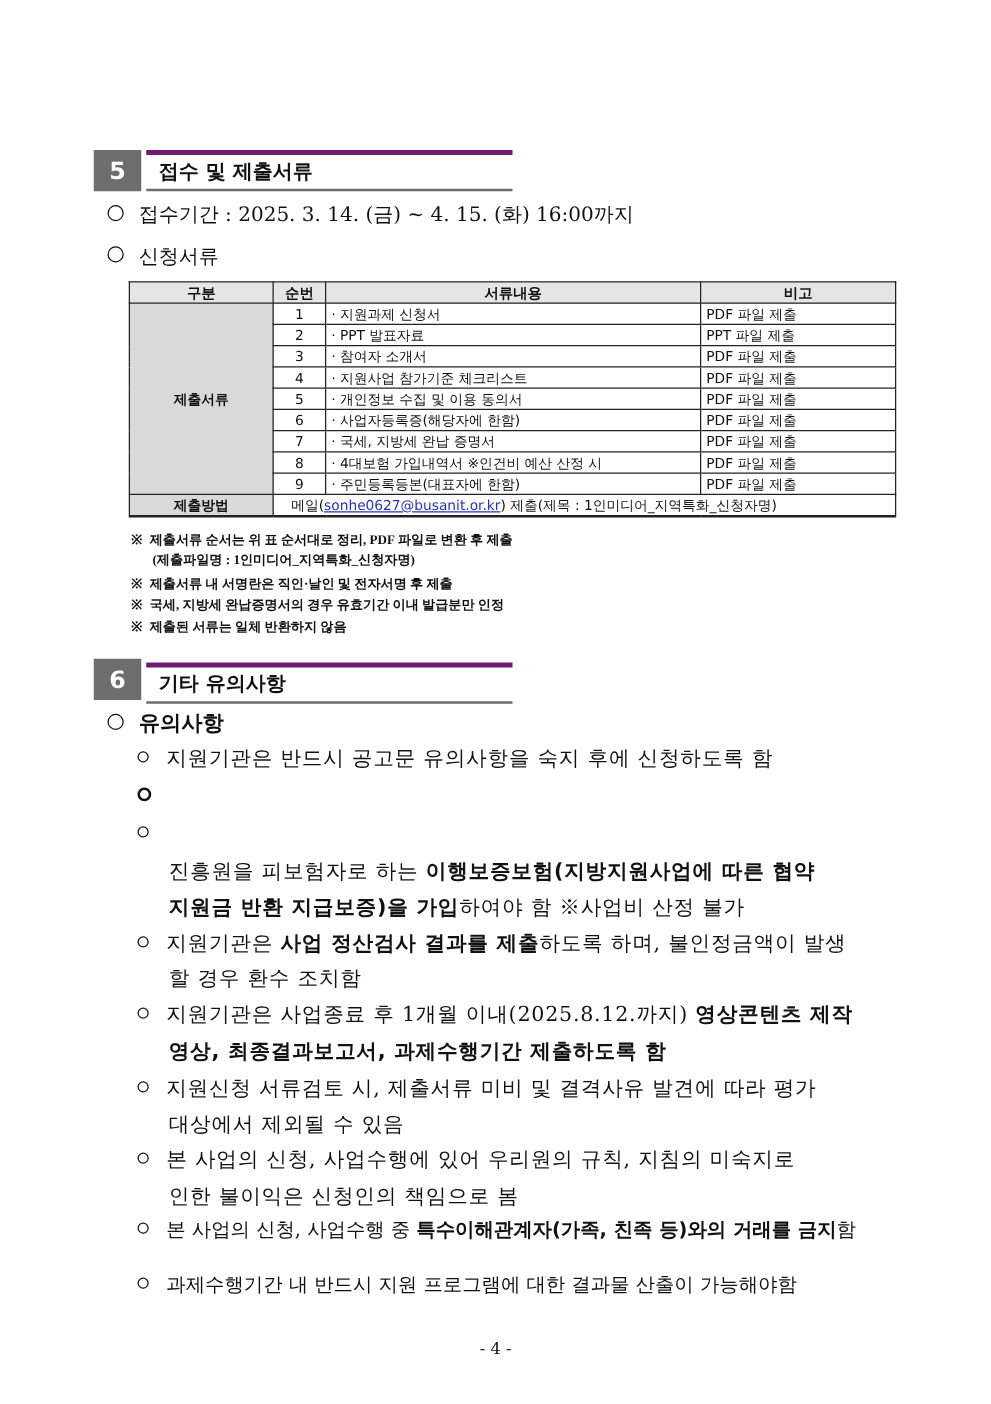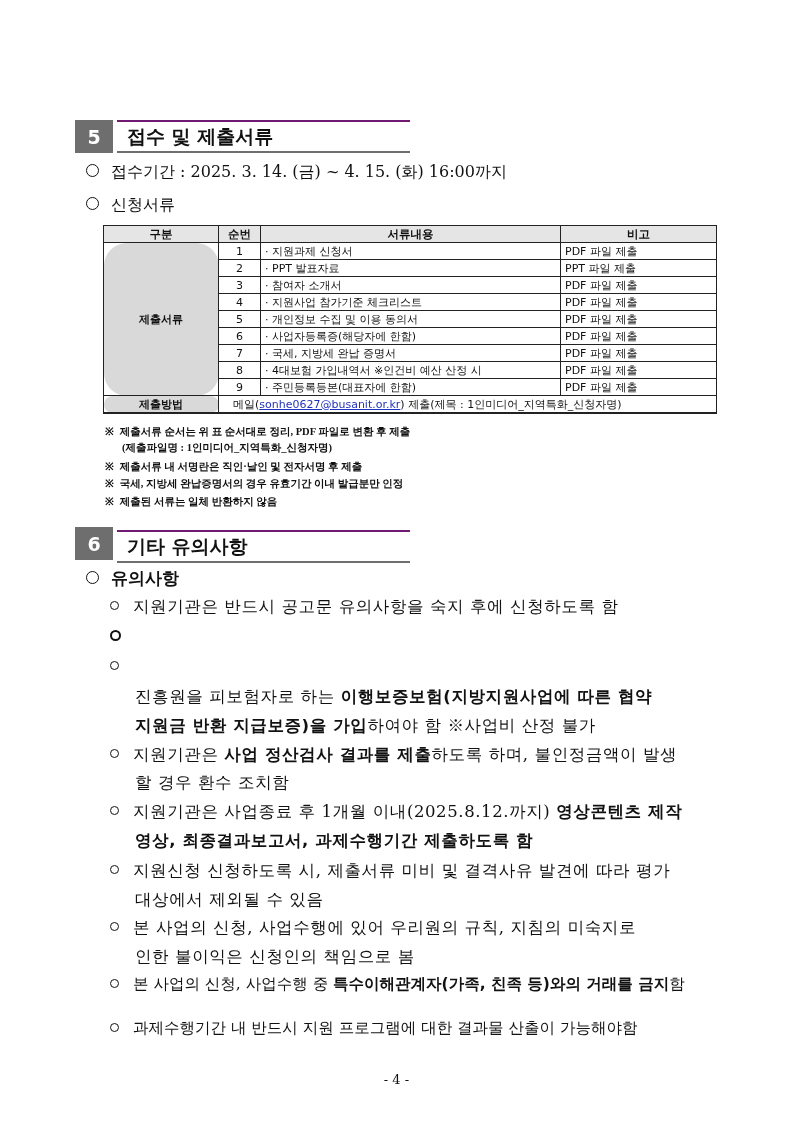--- a/index.html
+++ b/index.html
@@ -1,33 +1,33 @@
 <!DOCTYPE html>
 <html><head>
 <meta charset="utf-8">
 <style>
   html, body { margin:0; padding:0; }
   body { width:793px; height:1123px; background:#ffffff; position:relative; overflow:hidden;
          font-family:"DejaVu Serif", serif; color:#111; }
   .sec-box { position:absolute; left:75px; width:38px; height:33px; background:#6e6e6e;
              color:#fff; font-family:"DejaVu Sans", sans-serif; font-weight:bold; font-size:19px;
              display:flex; align-items:center; justify-content:center; }
-  .sec-title { position:absolute; left:117px; width:293px; height:33px; border-top:2px solid #701a75;
+  .sec-title { position:absolute; left:117px; width:293px; height:33px; border-top:4px solid #701a75;
                border-bottom:2px solid #6e6e6e; box-sizing:border-box;
-               font-family:"DejaVu Sans", sans-serif; font-weight:bold; font-size:19px;
+               font-family:"DejaVu Sans", sans-serif; font-weight:bold; font-size:16px;
                padding-left:10px; display:flex; align-items:center; }
   .bullet-line { position:absolute; left:86px; font-size:16px; white-space:nowrap; }
   .bullet-line .circ { display:inline-block; width:11px; height:11px; border:1.6px solid #111; border-radius:50%;
                        margin-right:12px; vertical-align:middle; position:relative; top:-2px; }
   table.docs { position:absolute; left:103px; top:225px; width:613px; border-collapse:collapse;
                font-family:"DejaVu Sans", sans-serif; font-size:11px; table-layout:fixed; }
   table.docs td, table.docs th { border:1px solid #222; height:16px; padding:0 4px; line-height:15px; }
   table.docs th { background:#e5e5e5; font-weight:bold; font-size:11.5px; }
   table.docs td.num { text-align:center; }
-  table.docs td.cat { background:#d9d9d9; text-align:center; font-weight:bold;border-radius:23px; }
+  table.docs td.cat { background:#d9d9d9; text-align:center; font-weight:bold; }
   table.docs tr.item td.num, table.docs tr.item td.content, table.docs tr.item td.note { border-bottom:1px dashed #555; }
   table.docs tr.item.last td { border-bottom:1px solid #222; }
   table.docs tr.method td { border-bottom:2px solid #222; }
   table.docs a { color:#2233bb; text-decoration:underline; }
   .note-line { position:absolute; left:105px; font-family:Liberation Serif, serif; font-weight:bold;
                font-size:10.5px; white-space:nowrap; }
   .note-line .mk { margin-right:6px; }
   .body-line { position:absolute; font-size:16.5px; white-space:nowrap; letter-spacing:0.6px; }
   .sub-bullet { display:inline-block; width:7px; height:7px; border:1.3px solid #111; border-radius:50%;
                 margin-right:14px; vertical-align:middle; position:relative; top:-2px; }
@@ -137,21 +137,21 @@
 <div class="body-line" style="left:110px; top:657px;"><span class="sub-bullet"></span></div>
 <div class="body-line" style="left:135px; top:686px;"><span>진흥원을 피보험자로 하는 </span><span class="b">이행보증보험(지방지원사업에 따른 협약</span></div>
 <div class="body-line" style="left:135px; top:715px;"><span class="b">지원금 반환 지급보증)을 가입</span><span>하여야 함 ※사업비 산정 불가</span></div>
 
 <div class="body-line" style="left:110px; top:744px;"><span class="sub-bullet"></span><span>지원기관은 </span><span class="b">사업 정산검사 결과를 제출</span><span>하도록 하며, 불인정금액이 발생</span></div>
 <div class="body-line" style="left:135px; top:772px;"><span>할 경우 환수 조치함</span></div>
 
 <div class="body-line" style="left:110px; top:801px;"><span class="sub-bullet"></span><span>지원기관은 사업종료 후 1개월 이내(2025.8.12.까지) </span><span class="b">영상콘텐츠 제작</span></div>
 <div class="body-line b" style="left:135px; top:830px;"><span>영상, 최종결과보고서, 과제수행기간 제출하도록 함</span></div>
 
-<div class="body-line" style="left:110px; top:860px;"><span class="sub-bullet"></span><span>지원신청 신청하도록 시, 제출서류 미비 및 결격사유 발견에 따라 평가</span></div>
+<div class="body-line" style="left:110px; top:860px;"><span class="sub-bullet"></span><span>지원신청 서류검토 시, 제출서류 미비 및 결격사유 발견에 따라 평가</span></div>
 <div class="body-line" style="left:135px; top:889px;"><span>대상에서 제외될 수 있음</span></div>
 
 <div class="body-line" style="left:110px; top:917px;"><span class="sub-bullet"></span><span>본 사업의 신청, 사업수행에 있어 우리원의 규칙, 지침의 미숙지로</span></div>
 <div class="body-line" style="left:135px; top:946px;"><span>인한 불이익은 신청인의 책임으로 봄</span></div>
 
 <div class="body-line" style="left:110px; top:974px; font-size:15.5px; letter-spacing:0;"><span class="sub-bullet"></span><span>본 사업의 신청, 사업수행 중 </span><span class="b">특수이해관계자(가족, 친족 등)와의 거래를 금지</span><span>함</span></div>
 
 <div class="body-line" style="left:110px; top:1002px; font-size:15.5px; letter-spacing:0;margin-top:16px;"><span class="sub-bullet"></span><span>과제수행기간 내 반드시 지원 프로그램에 대한 결과물 산출이 가능해야함</span></div>
 
 <div class="page-num">- 4 -</div>

